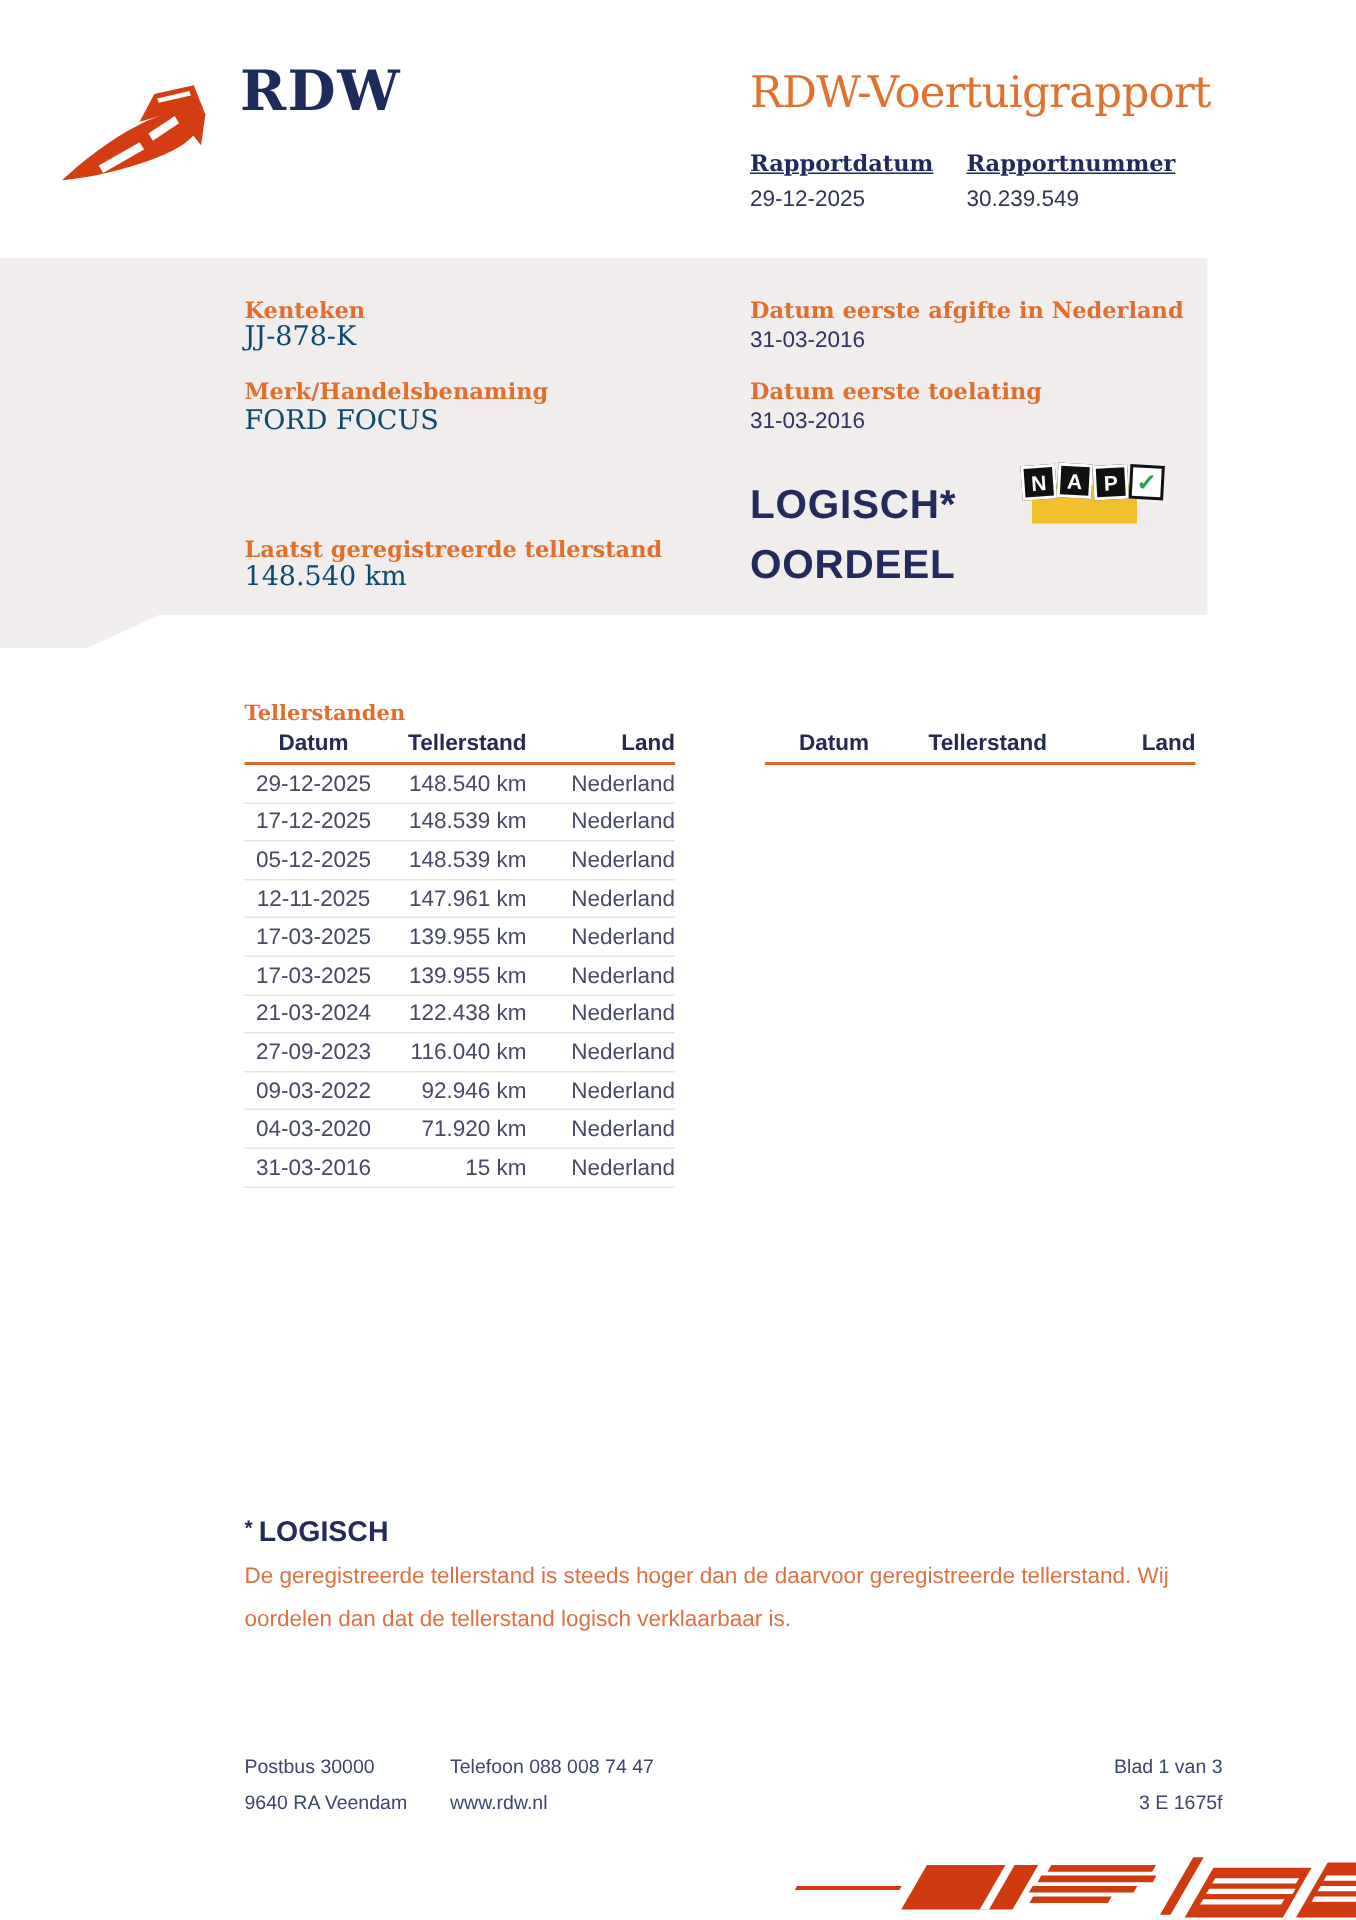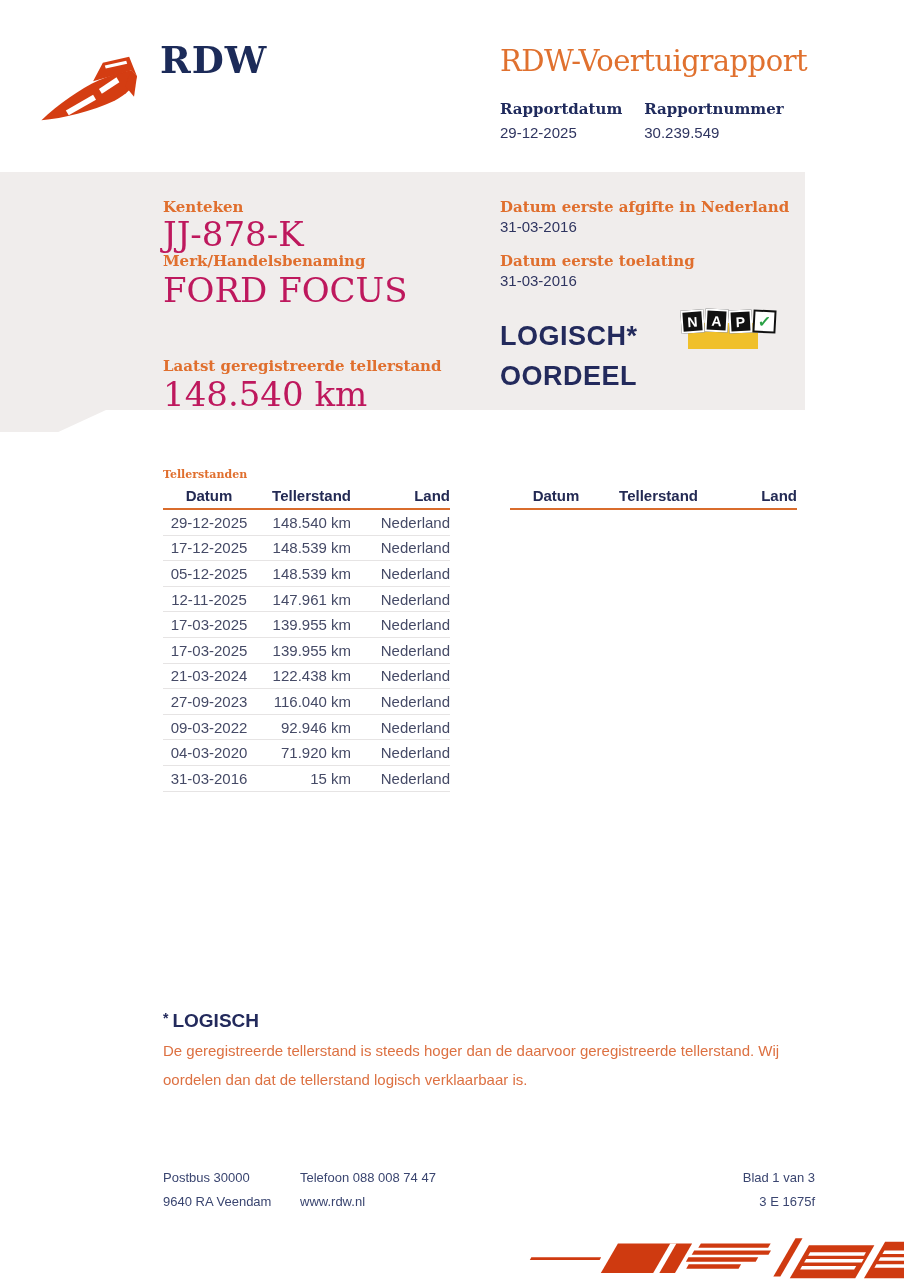--- a/index.html
+++ b/index.html
@@ -8,46 +8,46 @@
     background:#ffffff;overflow:hidden;
     font-family:"Liberation Sans",sans-serif;color:#2d3058;
   }
   .serif{font-family:"DejaVu Serif",serif;}
   .abs{position:absolute;}
 
   
   .brand-text{left:160px;top:38px;font-size:37px;font-weight:700;color:#1c2b59;letter-spacing:1px;}
   .doc-title{left:500px;top:44px;font-size:29px;color:#e0712f;letter-spacing:-0.5px;}
   .meta{left:500px;top:100px;display:flex;gap:22px;}
-  .meta .lbl{font-family:"DejaVu Serif",serif;font-weight:700;font-size:15px;color:#1f2a5c;}
+  .meta .lbl{font-family:"DejaVu Serif",serif;font-weight:700;font-size:15px;color:#1f2a5c;text-decoration:underline;}
   .meta .val{font-size:15px;color:#2f3560;margin-top:6px;}
   .meta .col-a{min-width:88px;}
 
   
   .panel{left:0;top:172px;width:805px;height:238px;background:#f0edec;}
   .panel-tail{left:0;top:410px;width:106px;height:22px;background:#f0edec;
     clip-path:polygon(0 0,100% 0,55% 100%,0 100%);}
   .field-lbl{font-family:"DejaVu Serif",serif;font-weight:700;font-size:15px;color:#e06f2e;}
-  .field-val-lg{font-family:"DejaVu Serif",serif;font-size:34px;color:#be185d;}
+  .field-val-lg{font-family:"DejaVu Serif",serif;font-size:18px;color:#0c4a6e;}
   .field-val-sm{font-size:15px;color:#2f3560;}
   .oordeel{left:500px;top:316px;font-size:27px;font-weight:800;color:#232a5c;line-height:40px;letter-spacing:0.5px;}
 
   
   .nap{left:681px;top:310px;width:84px;height:46px;}
   .nap-yellow{position:absolute;left:7px;top:13px;width:70px;height:26px;background:#f0c02a;}
   .nap-tiles{position:absolute;left:0;top:0;display:flex;gap:1px;}
   .nap-tile{width:19px;height:19px;background:#111111;color:#ffffff;font-weight:700;font-size:14px;
     display:flex;align-items:center;justify-content:center;border:2px solid #ffffff;}
   .nap-tile.t-n{transform:rotate(-4deg);}
   .nap-tile.t-a{transform:rotate(3deg) translateY(-1px);}
   .nap-tile.t-p{transform:rotate(-3deg);}
   .nap-tile.t-check{background:#ffffff;color:#2aa146;border:2px solid #111111;transform:rotate(3deg);font-size:16px;}
 
   
-  .tbl-heading{font-family:"DejaVu Serif",serif;font-weight:700;font-size:11px;color:#e06f2e;}
+  .tbl-heading{font-family:"DejaVu Serif",serif;font-weight:700;font-size:14px;color:#e06f2e;}
   .tbl{width:287px;font-size:15px;color:#454a66;}
   .tbl .thead{display:flex;font-weight:700;color:#232a54;border-bottom:2px solid #d96c2c;padding-bottom:4px;}
   .trow{display:flex;height:24.6px;align-items:center;border-bottom:1px solid #e6e4e4;}
   .c-datum{width:92px;text-align:center;}
   .c-tellerstand{flex:1;text-align:right;padding-right:2px;}
   .c-land{width:97px;text-align:right;}
 
   
   .footnote-title{left:163px;top:1010px;font-size:19px;font-weight:800;color:#232a5c;}
   .footnote-title .ast{font-size:14px;vertical-align:4px;font-weight:700;margin-right:4px;}

